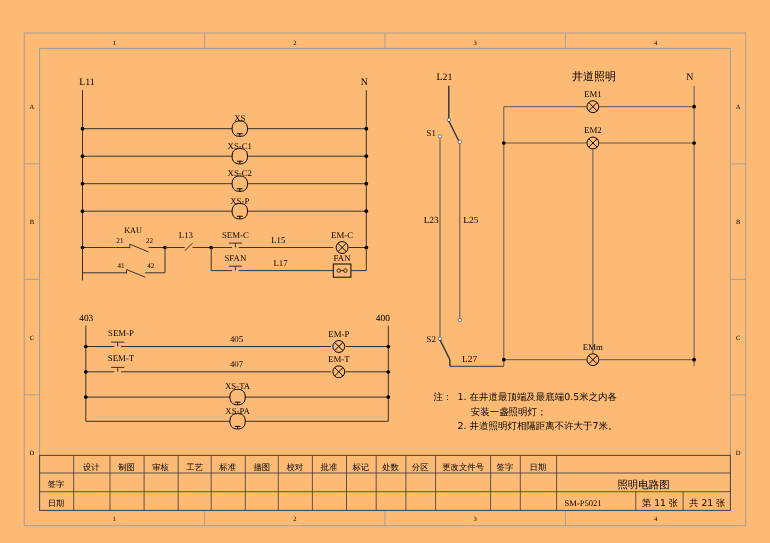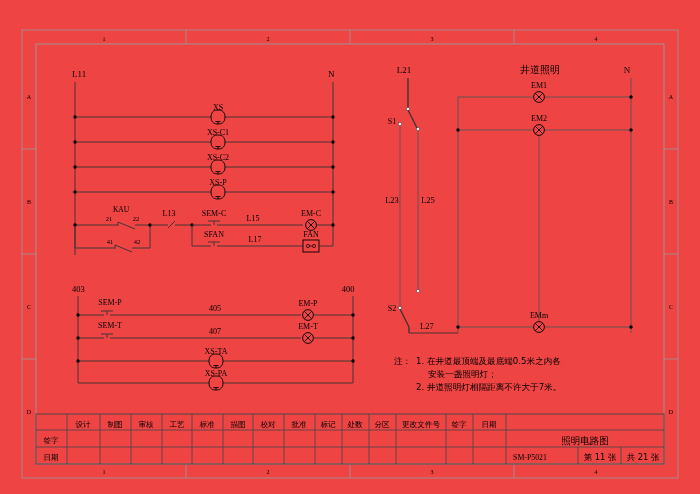--- a/index.html
+++ b/index.html
@@ -1,19 +1,19 @@
 <!DOCTYPE html>
 <html><head>
 <meta charset="utf-8">
 <style>
   html,body{margin:0;padding:0;background:#ffffff;}
   body{width:700px;height:494px;overflow:hidden;
        font-family:"Liberation Serif","DejaVu Serif",serif;
        color:#111;}
-  #stage{position:relative;width:700px;height:494px;background:#ef4444;}
+  #stage{position:relative;width:700px;height:494px;background:#fdba74;}
   svg{position:absolute;left:0;top:0;}
   .tx{font-family:"Liberation Serif","DejaVu Serif",serif;fill:#000;}
   .cn{font-family:"DejaVu Sans","Liberation Sans",sans-serif;fill:#000;}
 </style>
 </head>
 <body>
 
 <div id="stage">
 
 <svg width="700" height="494" viewBox="0 0 700 494">

